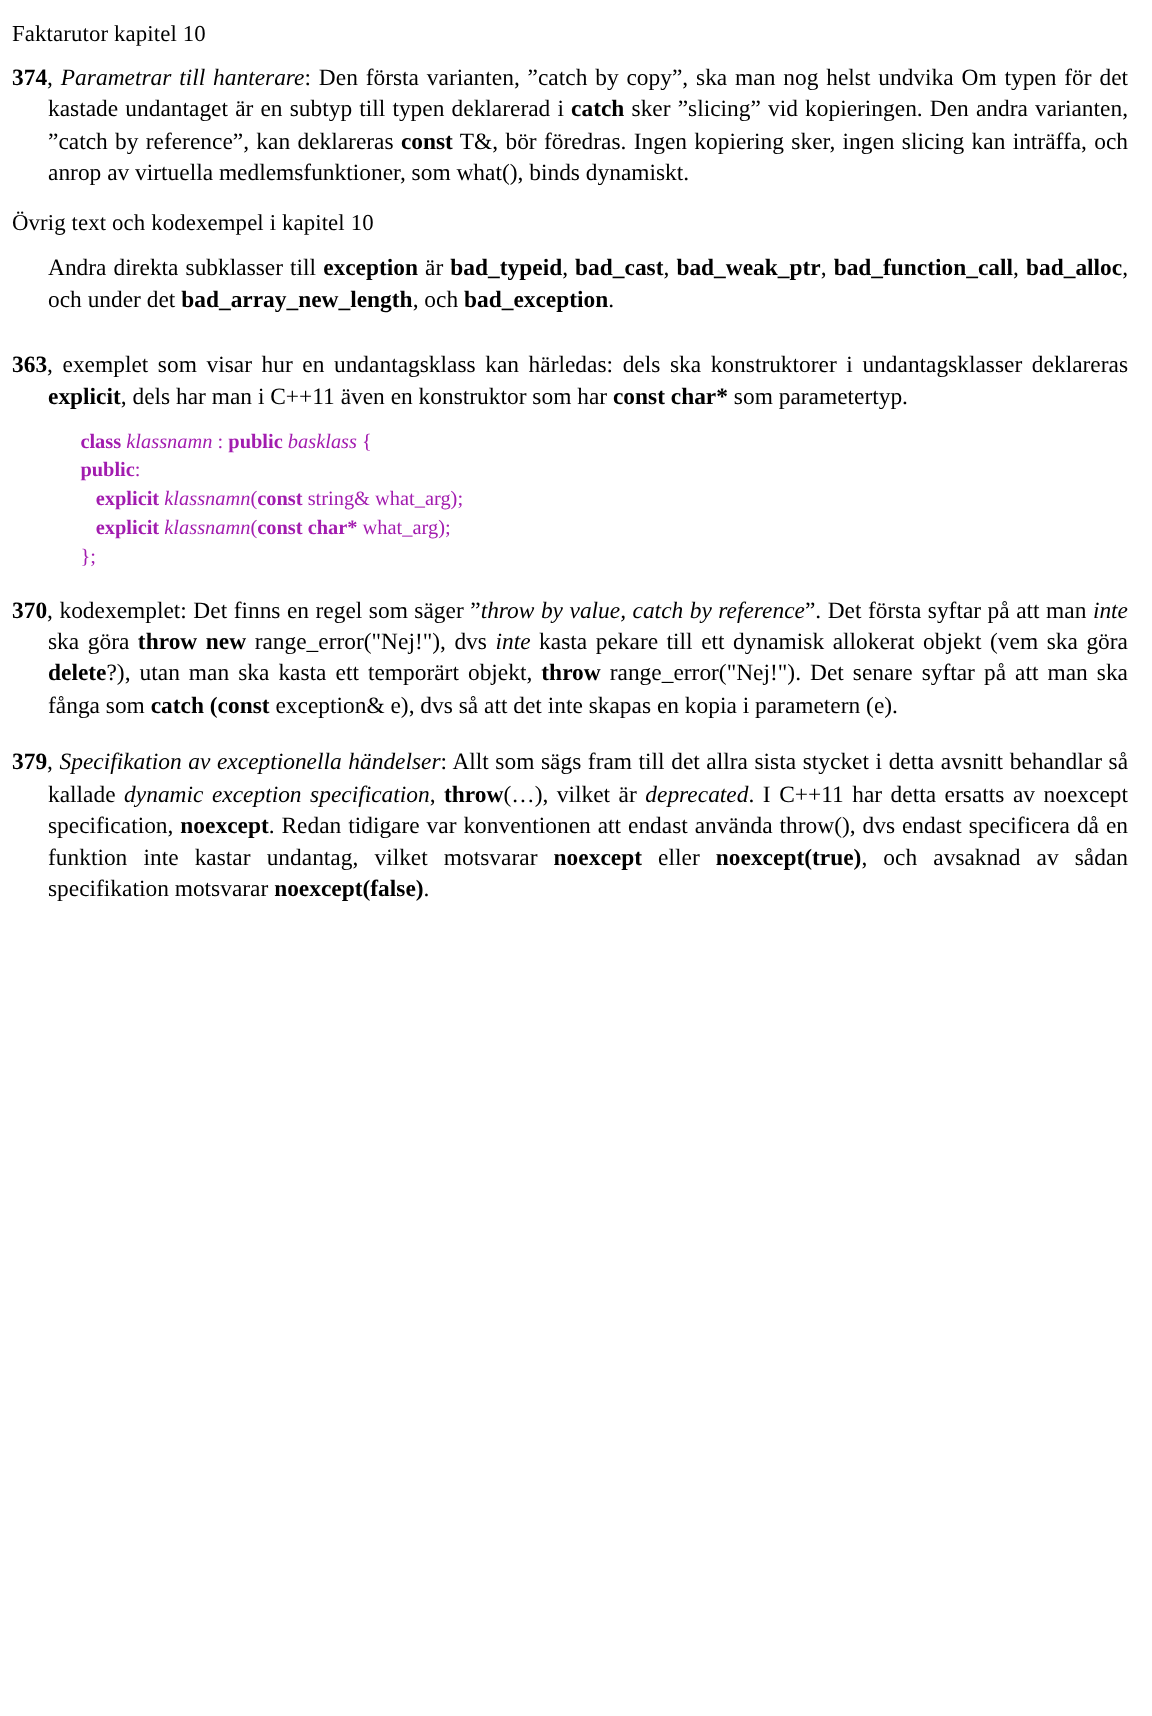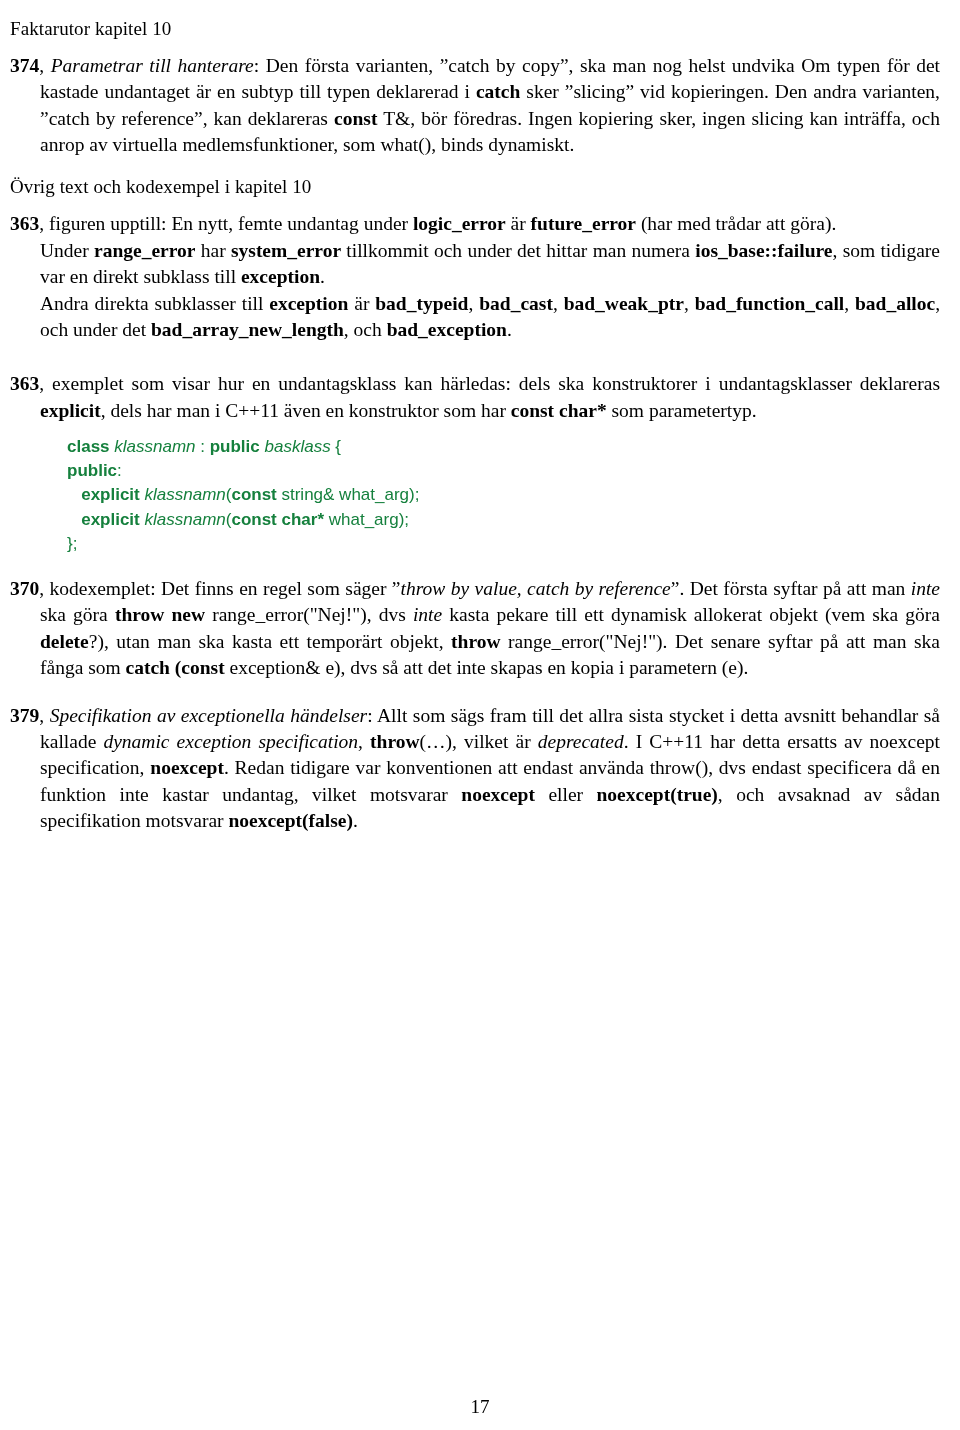--- a/index.html
+++ b/index.html
@@ -78,27 +78,27 @@
     text-justify: inter-word;
   }
   p.cont.last {
     margin-bottom: 28px;
   }
 
   b, strong { font-weight: bold; }
   i, em { font-style: italic; }
 
   pre.code-block {
-    font-family: Liberation Sans, sans-serif;
+    font-family: Liberation Serif, serif;
     font-size: 17px;
     line-height: 1.42;
     margin: 10px 0 10px 0;
     padding: 0 0 0 57px;
     white-space: pre;
-    color: #15803d;
+    color: #a21caf;
   }
   pre.code-block .kw { font-weight: bold; }
   pre.code-block .ph { font-style: italic; }
   pre.code-block .pl { font-weight: normal; font-style: normal; }
 
   .page-number {
     position: absolute;
     left: 0;
     right: 0;
     bottom: 30px;
@@ -119,27 +119,21 @@
 
     <h2 class="sub-heading">Faktarutor kapitel 10</h2>
 
 
     <p class="entry">
       <b>374</b><span>, </span><i>Parametrar till hanterare</i><span>: Den första varianten, ”catch by copy”, ska man nog helst undvika Om typen för det kastade undantaget är en subtyp till typen deklarerad i </span><b>catch</b><span> sker ”slicing” vid kopieringen. Den andra varianten, ”catch by reference”, kan deklareras </span><b>const</b><span> T&amp;, bör föredras. Ingen kopiering sker, ingen slicing kan inträffa, och anrop av virtuella medlemsfunktioner, som what(), binds dynamiskt.</span>
     </p>
 
     <h2 class="sub-heading">Övrig text och kodexempel i kapitel 10</h2>
 
-    <p class="entry tight">
-      <b>363</b><span>, figuren upptill: En nytt, femte undantag under </span><b>logic_error</b><span> är </span><b>future_error</b><span> (har med trådar att göra).</span>
-    </p>
 
-    <p class="cont">
-      <span>Under </span><b>range_error</b><span> har </span><b>system_error</b><span> tillkommit och under det hittar man numera </span><b>ios_base::failure</b><span>, som tidigare var en direkt subklass till </span><b>exception</b><span>.</span>
-    </p>
 
     <p class="cont last">
       <span>Andra direkta subklasser till </span><b>exception</b><span> är </span><b>bad_typeid</b><span>, </span><b>bad_cast</b><span>, </span><b>bad_weak_ptr</b><span>, </span><b>bad_function_call</b><span>, </span><b>bad_alloc</b><span>, och under det </span><b>bad_array_new_length</b><span>, och </span><b>bad_exception</b><span>.</span>
     </p>
 
     <p class="entry">
       <b>363</b><span>, exemplet som visar hur en undantagsklass kan härledas: dels ska konstruktorer i undantagsklasser deklareras </span><b>explicit</b><span>, dels har man i C++11 även en konstruktor som har </span><b>const char*</b><span> som parametertyp.</span>
     </p>
 
     <pre class="code-block"><span class="kw">class </span><span class="ph">klassnamn</span><span class="pl"> : </span><span class="kw">public </span><span class="ph">basklass</span><span class="pl"> {</span>
@@ -156,14 +150,13 @@
     </p>
 
     <div class="spacer-lg"></div>
 
     <p class="entry">
       <b>379</b><span>, </span><i>Specifikation av exceptionella händelser</i><span>: Allt som sägs fram till det allra sista stycket i detta avsnitt behandlar så kallade </span><i>dynamic exception specification</i><span>, </span><b>throw</b><span>(…), vilket är </span><i>deprecated</i><span>. I C++11 har detta ersatts av noexcept specification, </span><b>noexcept</b><span>. Redan tidigare var konventionen att endast använda throw(), dvs endast specificera då en funktion inte kastar undantag, vilket motsvarar </span><b>noexcept</b><span> eller </span><b>noexcept(true)</b><span>, och avsaknad av sådan specifikation motsvarar </span><b>noexcept(false)</b><span>.</span>
     </p>
 
   </div>
 
-  <div class="page-number">17</div>
 </div>
 
 </body></html>

